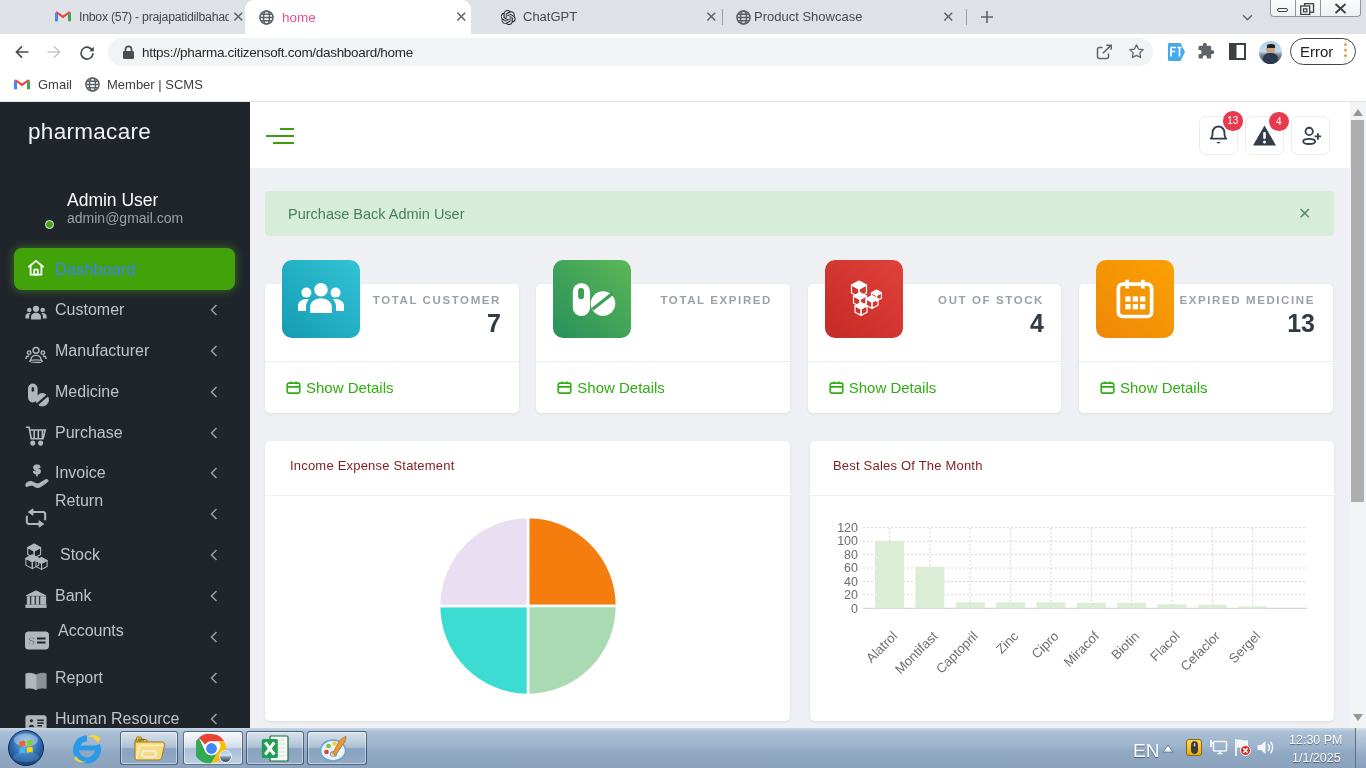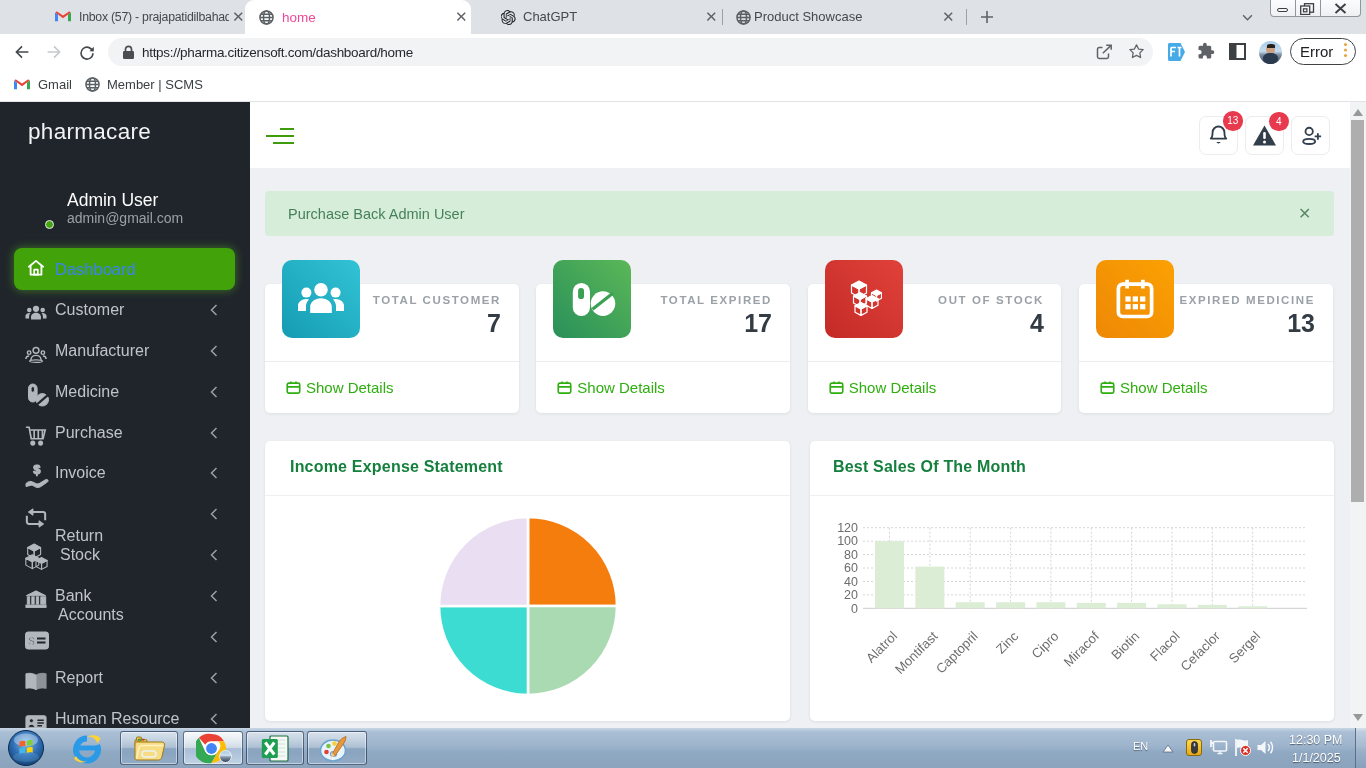--- a/index.html
+++ b/index.html
@@ -27,21 +27,21 @@
 #scrollthumb{left:1351px;top:18px;width:13px;height:382px;background:#aeaeae}
 .sideicon{left:25px;width:22px;height:22px;fill:#b2b7bd;stroke:#b2b7bd}
 .sidetext{left:55px;font-size:16px;color:#c0c4c8}
 .chev{left:208px;width:12px;height:14px}
 
 .card{background:#fff;border-radius:5px;box-shadow:0 1px 3px rgba(60,70,80,.09)}
 .tile{width:78px;height:78px;border-radius:10px}
 .statlabel{font-size:11.5px;font-weight:bold;letter-spacing:1.6px;color:#9aa1a7;text-align:right}
 .statnum{font-size:25px;font-weight:bold;color:#333c44;text-align:right}
 .showdet{font-size:15px;color:#2fae10}
-.ctitle{font-size:16px;color:#15803d;font-weight:bold;letter-spacing:.2px}
+.ctitle{font-size:13px;color:#7f1d1d;font-weight:normal;letter-spacing:.2px}
 
 #taskbar{left:0;top:728px;width:1366px;height:40px;background:linear-gradient(180deg,#c9d7e5 0,#aabfd5 10%,#9db4cc 45%,#90a9c3 60%,#8ba3bd 100%)}
 .tbtn{top:731px;height:34px;border:1px solid rgba(25,45,75,.65);border-radius:3px;background:linear-gradient(180deg,rgba(255,255,255,.55),rgba(255,255,255,.18) 48%,rgba(110,140,175,.25) 52%,rgba(160,185,210,.35));box-shadow:inset 0 0 0 1px rgba(255,255,255,.45)}
 .traytext{color:#fff;font-size:12.5px;text-shadow:0 1px 1px rgba(0,0,0,.45)}
 </style>
 </head>
 <body>
 <div id="screen">
 
 <div class="abs" id="tabstrip"></div>
@@ -179,24 +179,24 @@
           <path d="M5.5 9.5V20h13V9.5" fill="none" stroke="#fff" stroke-width="2.2" stroke-linecap="round" stroke-linejoin="round"></path>
           <rect x="9.8" y="14" width="4.4" height="6" fill="none" stroke="#fff" stroke-width="2" stroke-linejoin="round"></rect>
         </svg>
     <span class="abs" style="left:55px;top:158px;font-size:16.5px;color:#3b82f6">Dashboard</span>
 
     <span class="sidetext abs" style="top:199px">Customer</span>
     <span class="sidetext abs" style="top:240px">Manufacturer</span>
     <span class="sidetext abs" style="top:281px">Medicine</span>
     <span class="sidetext abs" style="top:322px">Purchase</span>
     <span class="sidetext abs" style="top:362px">Invoice</span>
-    <span class="sidetext abs" style="top:425px">Return</span>
+    <span class="sidetext abs" style="top:390px">Return</span>
     <span class="sidetext abs" style="left:60px;top:444px">Stock</span>
     <span class="sidetext abs" style="top:485px">Bank</span>
-    <span class="sidetext abs" style="left:58px;top:504px">Accounts</span>
+    <span class="sidetext abs" style="left:58px;top:520px">Accounts</span>
     <span class="sidetext abs" style="top:567px">Report</span>
     <span class="sidetext abs" style="top:608px">Human Resource</span>
     <svg class="chev abs" style="top:201px" viewBox="0 0 12 14">
           <path d="M8.5 2L3.5 7l5 5" fill="none" stroke="#9ba0a6" stroke-width="1.5"></path>
         </svg>
     <svg class="chev abs" style="top:242px" viewBox="0 0 12 14">
           <path d="M8.5 2L3.5 7l5 5" fill="none" stroke="#9ba0a6" stroke-width="1.5"></path>
         </svg>
     <svg class="chev abs" style="top:283px" viewBox="0 0 12 14">
           <path d="M8.5 2L3.5 7l5 5" fill="none" stroke="#9ba0a6" stroke-width="1.5"></path>
@@ -424,21 +424,20 @@
           <rect x="14.9" y="11" width="3" height="3"></rect>
           <rect x="6.5" y="15.4" width="3" height="3"></rect>
           <rect x="10.7" y="15.4" width="3" height="3"></rect>
           <rect x="14.9" y="15.4" width="3" height="3"></rect>
         </g>
       </svg>
 
   <span class="abs statlabel" style="left:330px;top:192px;width:171px">TOTAL CUSTOMER</span>
   <span class="abs statnum" style="left:330px;top:207px;width:171px">7</span>
   <span class="abs statlabel" style="left:601px;top:192px;width:171px">TOTAL EXPIRED</span>
-  <span class="abs statnum" style="left:601px;top:207px;width:171px">17</span>
   <span class="abs statlabel" style="left:873px;top:192px;width:171px">OUT OF STOCK</span>
   <span class="abs statnum" style="left:873px;top:207px;width:171px">4</span>
   <span class="abs statlabel" style="left:1144px;top:192px;width:171px">EXPIRED MEDICINE</span>
   <span class="abs statnum" style="left:1144px;top:207px;width:171px">13</span>
 
   <svg class="abs" style="left:286px;top:278px" width="15" height="15" viewBox="0 0 24 24">
         <g fill="none" stroke="#2fae10" stroke-width="2.6">
           <rect x="2" y="5" width="20" height="16" rx="2.5"></rect>
           <path d="M2 11h20M8 5V2.5M16 5V2.5"></path>
         </g>
@@ -606,21 +605,21 @@
 <svg class="abs" style="left:319px;top:735px" width="34" height="28" viewBox="0 0 34 28">
   <ellipse cx="14" cy="15.5" rx="12.5" ry="10.5" fill="#e9f3fb" stroke="#6fa3cc" stroke-width="1.6"></ellipse>
   <ellipse cx="14.5" cy="19" rx="3" ry="2.4" fill="#fff" stroke="#6fa3cc" stroke-width="1.3"></ellipse>
   <circle cx="7.5" cy="17" r="2.3" fill="#e33e32"></circle>
   <circle cx="9.5" cy="11" r="2.3" fill="#7bc143"></circle>
   <circle cx="15.5" cy="8.5" r="2.3" fill="#f7cf37"></circle>
   <path d="M27 1.5c-3.5 1-6 3.5-7.5 6l-6 11 2.6 2.2 7.4-10.5c2-2.8 3.5-5.5 3.5-8.7z" fill="#e8973a" stroke="#b06a1d" stroke-width=".8"></path>
   <path d="M13.5 18.5l-2 4.5 4.2-2.3z" fill="#f3c98e"></path>
 </svg>
 
-<span class="abs traytext" style="left:1133px;top:740px;font-size:11px">EN</span>
+<span class="abs traytext" style="left:1133px;top:740px;font-size:19px">EN</span>
 <svg class="abs" style="left:1161px;top:744px" width="14" height="9" viewBox="0 0 14 9">
       <path d="M7 1l5 7H2z" fill="#f4f7fa" stroke="#5a6b7d" stroke-width=".8"></path>
     </svg>
 <div class="abs" style="left:1186px;top:739px;width:16px;height:17px;border-radius:3px;background:linear-gradient(180deg,#ffd94e,#e8a912);border:1px solid #8a6a10"></div>
 <svg class="abs" style="left:1188.5px;top:741px" width="11" height="13" viewBox="0 0 11 13">
       <rect x="2.5" y="0.5" width="6" height="12" rx="3" fill="#3a3a42" stroke="#222" stroke-width=".7"></rect>
       <rect x="4.7" y="2" width="1.6" height="3.5" rx=".8" fill="#c9c9d2"></rect>
     </svg>
 <svg class="abs" style="left:1209px;top:739px" width="19" height="17" viewBox="0 0 19 17">
       <rect x="4.5" y="2.5" width="13" height="9.5" rx="1" fill="none" stroke="#f4f7fa" stroke-width="1.6"></rect>

